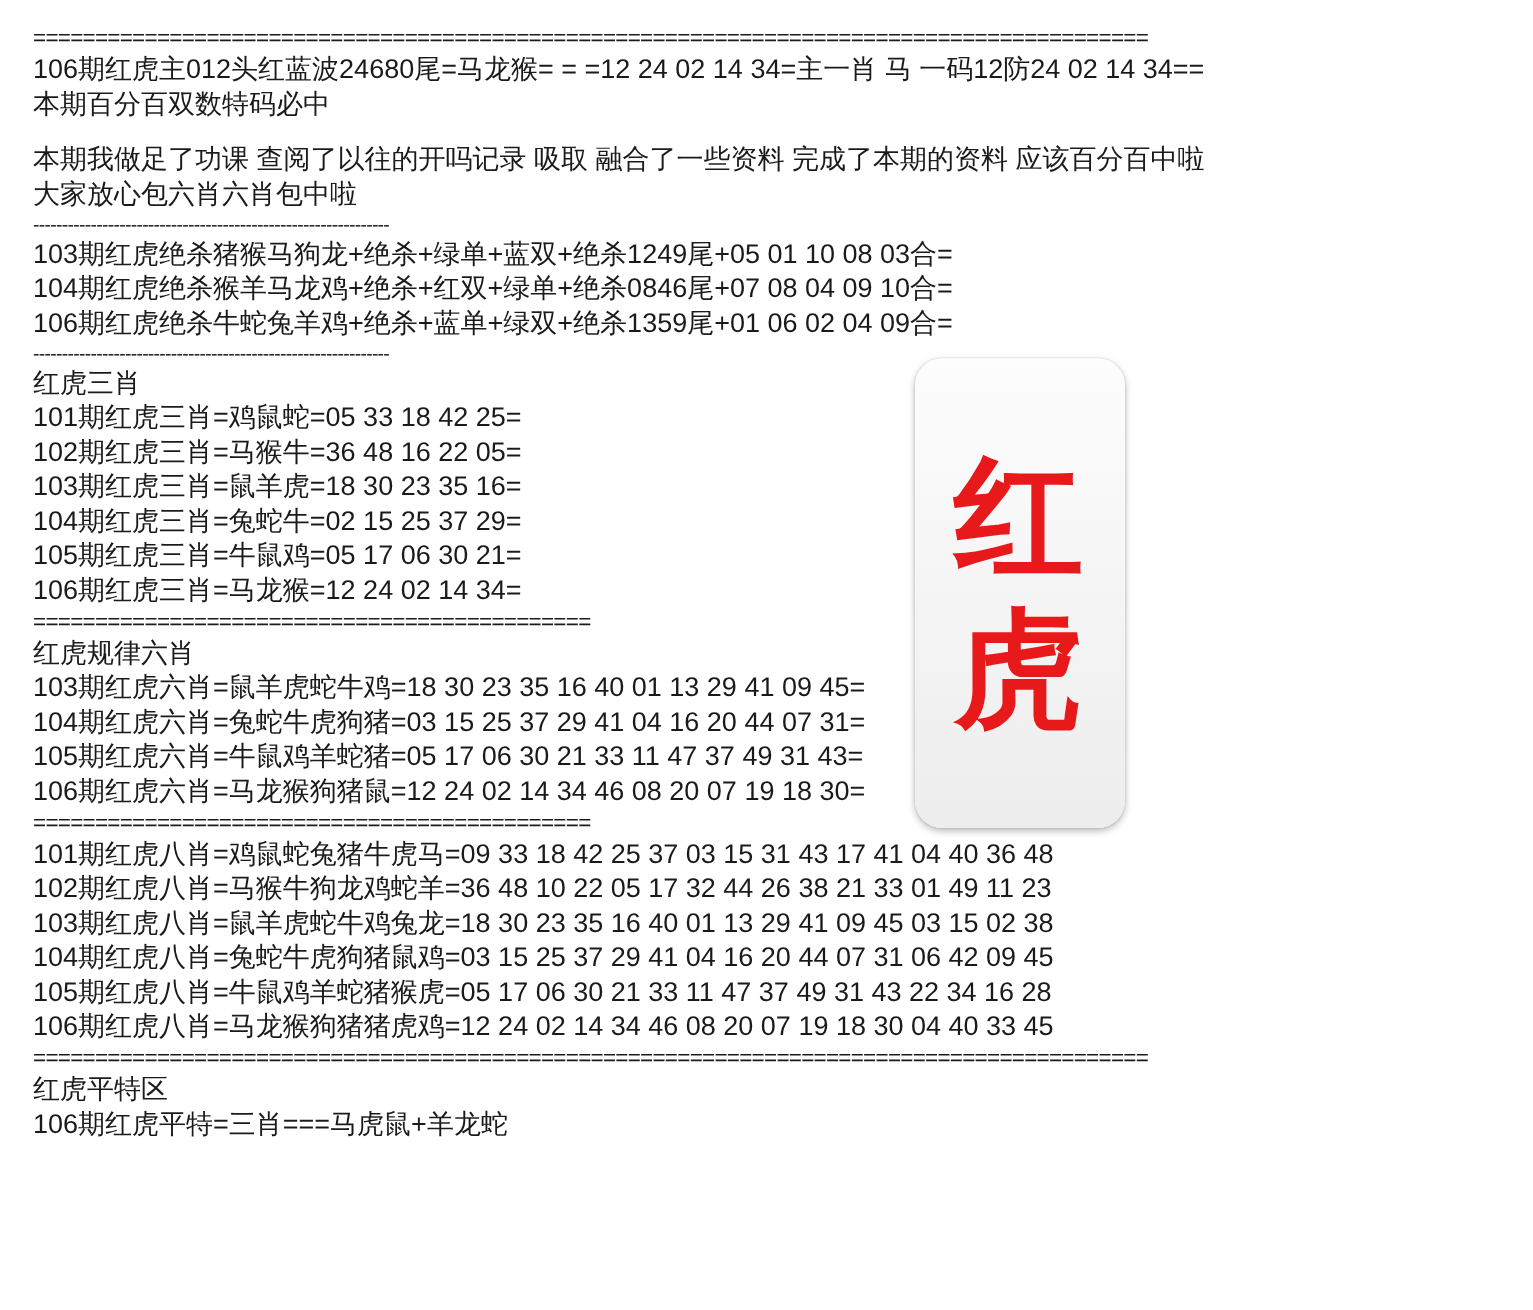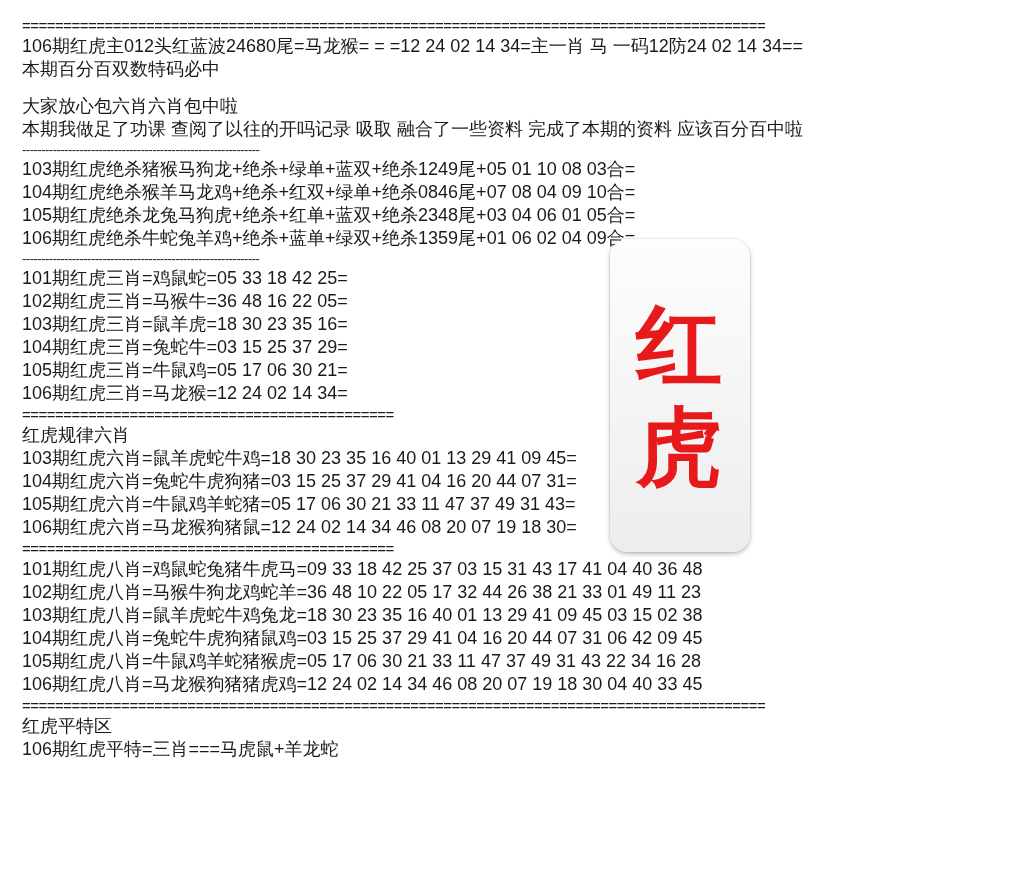--- a/index.html
+++ b/index.html
@@ -85,36 +85,36 @@
 
 <div id="page">
 
   <div class="sep wide">==========================================================================================</div>
 
   <div class="line">106期红虎主012头红蓝波24680尾=马龙猴= = =12 24 02 14 34=主一肖 马 一码12防24 02 14 34==</div>
   <div class="line">本期百分百双数特码必中</div>
 
   <div class="blank"></div>
 
+  <div class="line">本期我做足了功课 查阅了以往的开吗记录 吸取 融合了一些资料 完成了本期的资料 应该百分百中啦</div>
   <div class="line">大家放心包六肖六肖包中啦</div>
-  <div class="line">本期我做足了功课 查阅了以往的开吗记录 吸取 融合了一些资料 完成了本期的资料 应该百分百中啦</div>
 
   <div class="sep-dash txtcol">--------------------------------------------------------------</div>
 
   <div class="line">103期红虎绝杀猪猴马狗龙+绝杀+绿单+蓝双+绝杀1249尾+05 01 10 08 03合=</div>
   <div class="line">104期红虎绝杀猴羊马龙鸡+绝杀+红双+绿单+绝杀0846尾+07 08 04 09 10合=</div>
-  <div class="line">105期红虎绝杀龙兔马狗虎+绝杀+红单+蓝双+绝杀2348尾+03 04 06 01 05合=</div>
   <div class="line">106期红虎绝杀牛蛇兔羊鸡+绝杀+蓝单+绿双+绝杀1359尾+01 06 02 04 09合=</div>
 
   <div class="sep-dash txtcol">--------------------------------------------------------------</div>
 
+  <div class="line">红虎三肖</div>
   <div class="line">101期红虎三肖=鸡鼠蛇=05 33 18 42 25=</div>
   <div class="line">102期红虎三肖=马猴牛=36 48 16 22 05=</div>
   <div class="line">103期红虎三肖=鼠羊虎=18 30 23 35 16=</div>
-  <div class="line">104期红虎三肖=兔蛇牛=03 15 25 37 29=</div>
+  <div class="line">104期红虎三肖=兔蛇牛=02 15 25 37 29=</div>
   <div class="line">105期红虎三肖=牛鼠鸡=05 17 06 30 21=</div>
   <div class="line">106期红虎三肖=马龙猴=12 24 02 14 34=</div>
 
   <div class="sep txtcol">=============================================</div>
 
   <div class="line">红虎规律六肖</div>
   <div class="line">103期红虎六肖=鼠羊虎蛇牛鸡=18 30 23 35 16 40 01 13 29 41 09 45=</div>
   <div class="line">104期红虎六肖=兔蛇牛虎狗猪=03 15 25 37 29 41 04 16 20 44 07 31=</div>
   <div class="line">105期红虎六肖=牛鼠鸡羊蛇猪=05 17 06 30 21 33 11 47 37 49 31 43=</div>
   <div class="line">106期红虎六肖=马龙猴狗猪鼠=12 24 02 14 34 46 08 20 07 19 18 30=</div>

